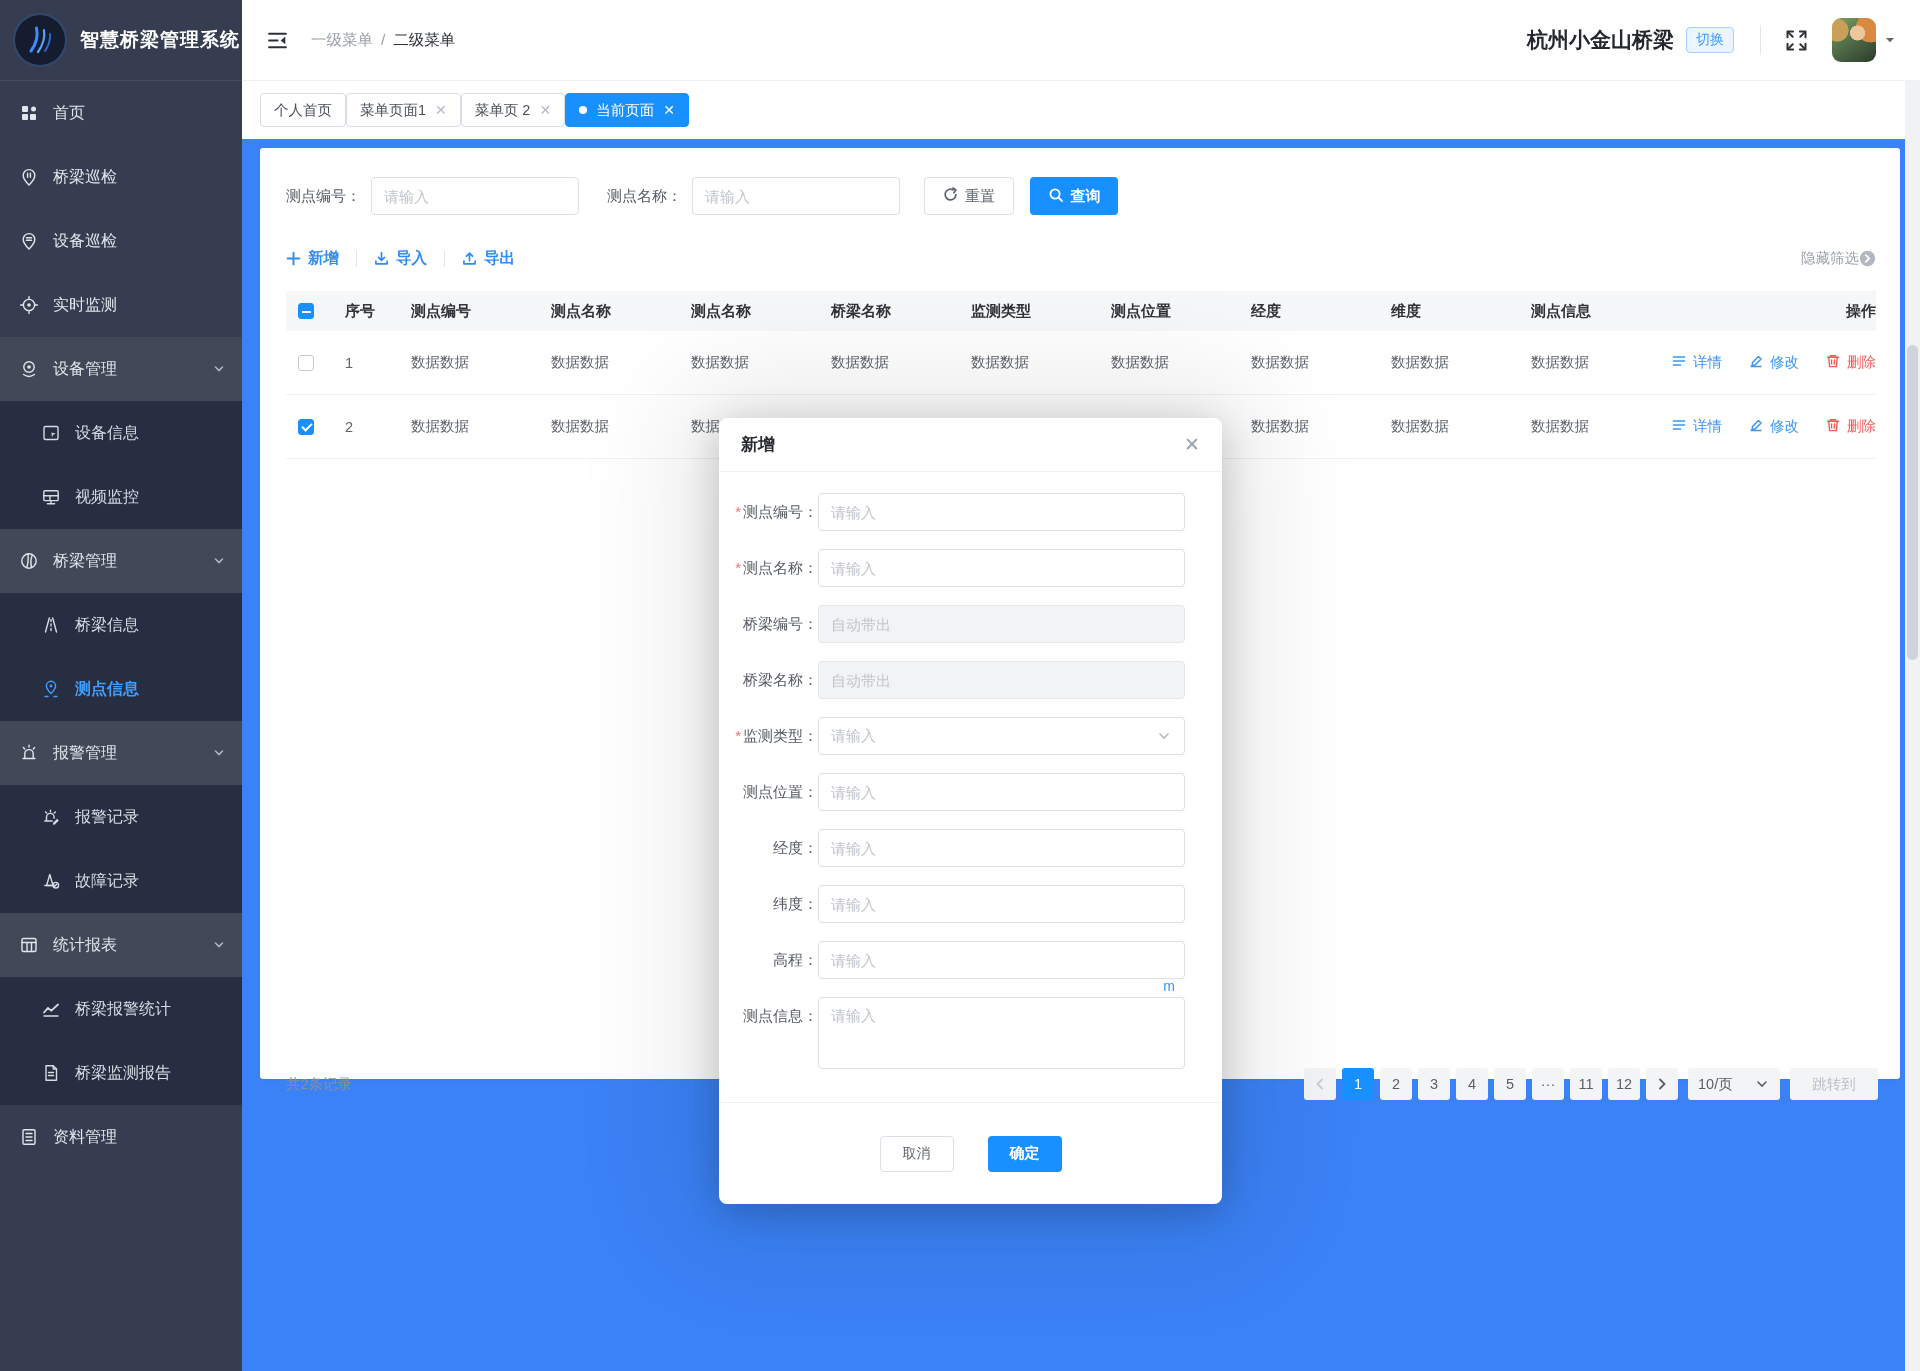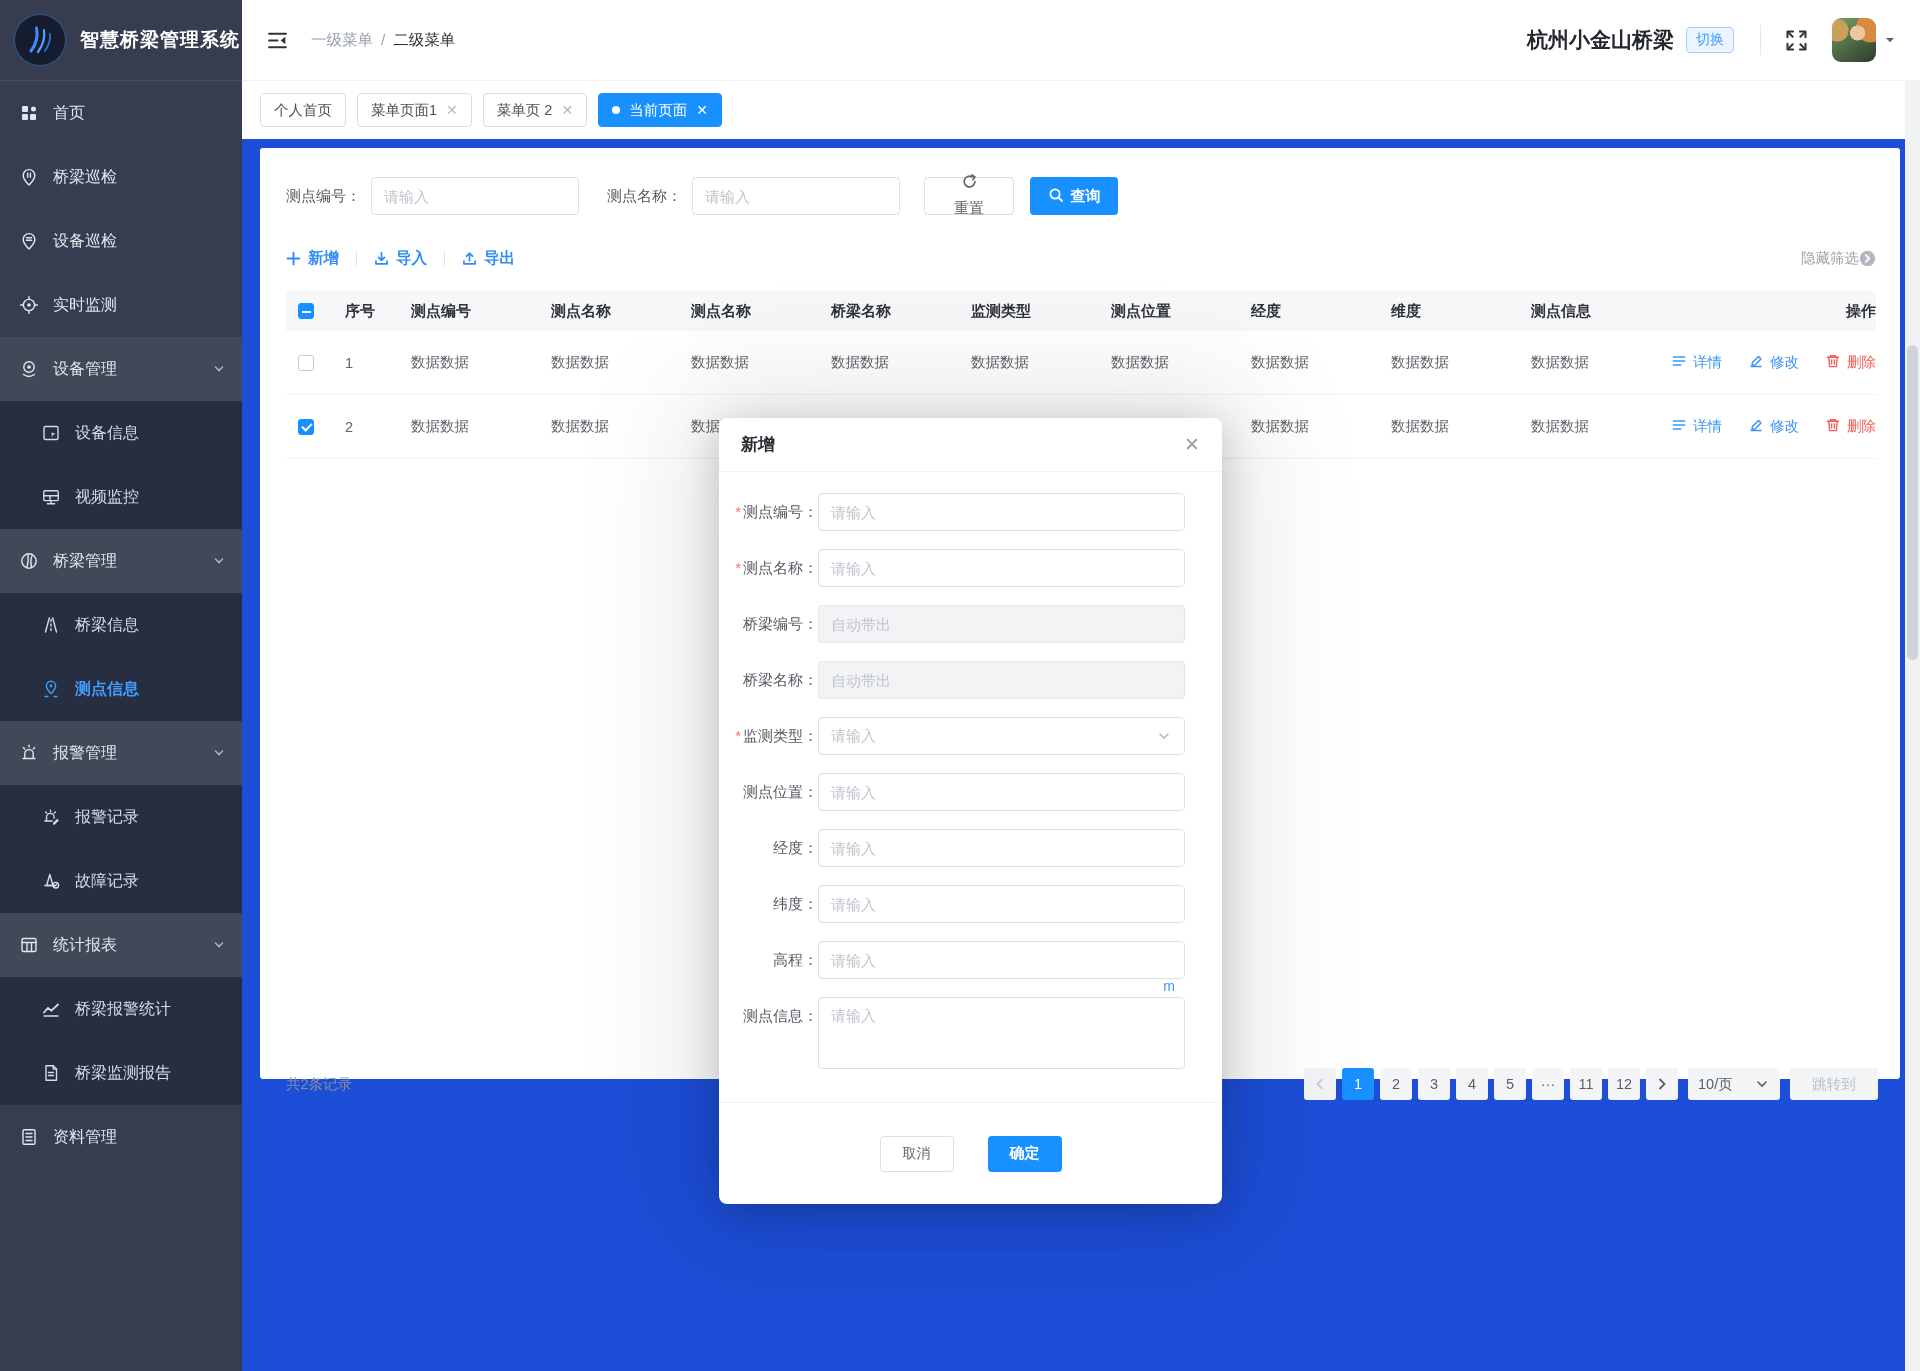--- a/index.html
+++ b/index.html
@@ -18,42 +18,42 @@
   .menu-item { height:64px; display:flex; align-items:center; padding:0 16px 0 18px;
     font-size:16px; color:#e2e5eb; cursor:pointer; }
   .menu-item .mi-icon { width:22px; height:22px; margin-right:13px; display:flex;
     align-items:center; justify-content:center; flex-shrink:0; }
   .menu-item.group { background:#414959; }
   .menu-item.sub { background:#282e41; padding-left:40px; color:#d6dbe4; }
   .menu-item.active { color:#409eff; font-weight:bold; }
   .mi-chevron { margin-left:auto; color:#aeb4c0; display:flex; }
 
   
-  .main { flex:1; display:flex; flex-direction:column; background:#1d4ed8; min-width:0; }
+  .main { flex:1; display:flex; flex-direction:column; background:#3b82f6; min-width:0; }
   .topbar { height:81px; background:#fff; display:flex; align-items:center;
     padding:0 24px 0 24px; border-bottom:1px solid #eef0f2; }
   .collapse-btn { display:flex; color:#2d3136; cursor:pointer; }
   .breadcrumb { margin-left:22px; font-size:15.5px; display:flex; gap:8px; align-items:center; }
   .bc-dim { color:#9aa1ab; } .bc-sep { color:#9aa1ab; } .bc-cur { color:#2e3238; }
   .topbar-right { margin-left:auto; display:flex; align-items:center; }
   .bridge-name { font-size:21px; font-weight:bold; color:#24282e; }
   .switch-badge { margin-left:12px; font-size:14px; color:#409eff; background:#ecf5ff;
     border:1px solid #a3d0ff; border-radius:4px; padding:3px 9px; cursor:pointer; }
   .tb-divider { width:1px; height:30px; background:#e3e6ea; margin:0 22px 0 26px; }
   .fullscreen-btn { color:#303338; display:flex; cursor:pointer; }
   .avatar { width:44px; height:44px; border-radius:9px; margin-left:22px; cursor:pointer;
     background:
       radial-gradient(circle at 58% 34%, #ecc79d 0 19%, rgba(0,0,0,0) 20%),
       radial-gradient(circle at 88% 22%, #d98a42 0 28%, rgba(0,0,0,0) 29%),
       radial-gradient(circle at 12% 28%, #c9a05a 0 22%, rgba(0,0,0,0) 23%),
       linear-gradient(145deg, #86a163 0%, #53714a 45%, #2c3a2c 100%); }
   .caret { margin-left:8px; color:#5f666e; display:flex; cursor:pointer; }
 
   
-  .tabsbar { height:58px; background:#fff; display:flex; align-items:center; gap:11px; padding:0 20px 0 18px; }
+  .tabsbar { height:58px; background:#fff; display:flex; align-items:center; padding:0 20px 0 18px; }
   .tab { height:34px; padding:0 13px; background:#fff; border:1px solid #d8dce4; border-radius:4px;
     display:flex; align-items:center; gap:9px; font-size:14.5px; color:#4c5259; cursor:pointer; white-space:nowrap; }
   .tab .tab-x { color:#b4bac2; font-size:14px; line-height:1; cursor:pointer; }
   .tab.active { background:#1890ff; border-color:#1890ff; color:#fff; }
   .tab.active .tab-x { color:#fff; }
   .tab .dot { width:8px; height:8px; border-radius:50%; background:#fff; }
 
   
   .content { flex:1; padding:9px 20px 0 18px; }
   .card { position:relative; background:#fff; border-radius:3px; height:931px;
@@ -61,21 +61,21 @@
 
   .filter-row { padding-top:29px; display:flex; align-items:center; }
   .f-label { font-size:15px; color:#545a62; margin-right:10px; white-space:nowrap; }
   .inp { height:38px; border:1px solid #dcdfe6; border-radius:4px; padding:0 12px;
     font-size:15px; color:#333; outline:none; font-family:inherit; background:#fff; }
   .inp::placeholder { color:#c0c4cc; }
   .f-inp { width:208px; }
   .f-group2 { margin-left:28px; display:flex; align-items:center; }
   .btn { height:38px; border-radius:4px; font-size:15px; display:flex; align-items:center;
     justify-content:center; gap:7px; cursor:pointer; border:none; font-family:inherit; }
-  .btn-reset { margin-left:24px; width:90px; background:#fff; border:1px solid #dcdfe6; color:#5f646b;flex-direction:column; }
+  .btn-reset { margin-left:24px; width:90px; background:#fff; border:1px solid #dcdfe6; color:#5f646b; }
   .btn-query { margin-left:16px; width:88px; background:#1890ff; color:#fff; font-weight:bold; }
 
   .tool-row { margin-top:33px; display:flex; align-items:center; }
   .tool-link { display:flex; align-items:center; gap:7px; color:#2f8df4; font-size:15.5px;
     font-weight:bold; cursor:pointer; }
   .vline { width:1px; height:16px; background:#e0e3e8; margin:0 17px; }
   .hide-filter { margin-left:auto; display:flex; align-items:center; gap:0;
     color:#9ba1aa; font-size:14.5px; cursor:pointer; }
   .hide-filter .hf-icon { color:#b3b7bf; display:flex; }
 

